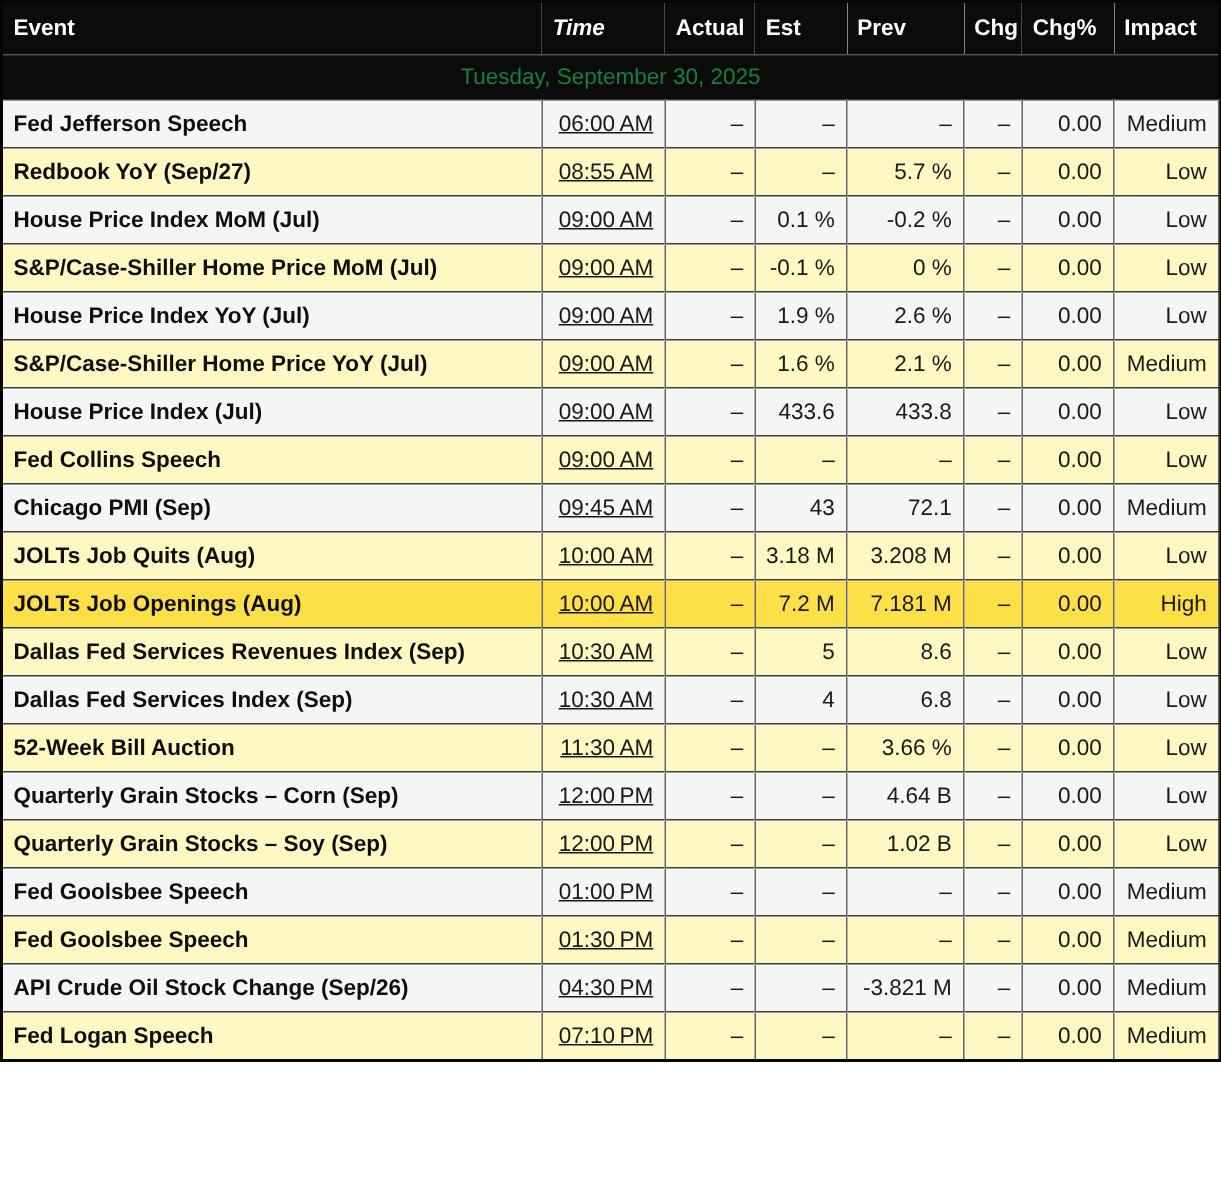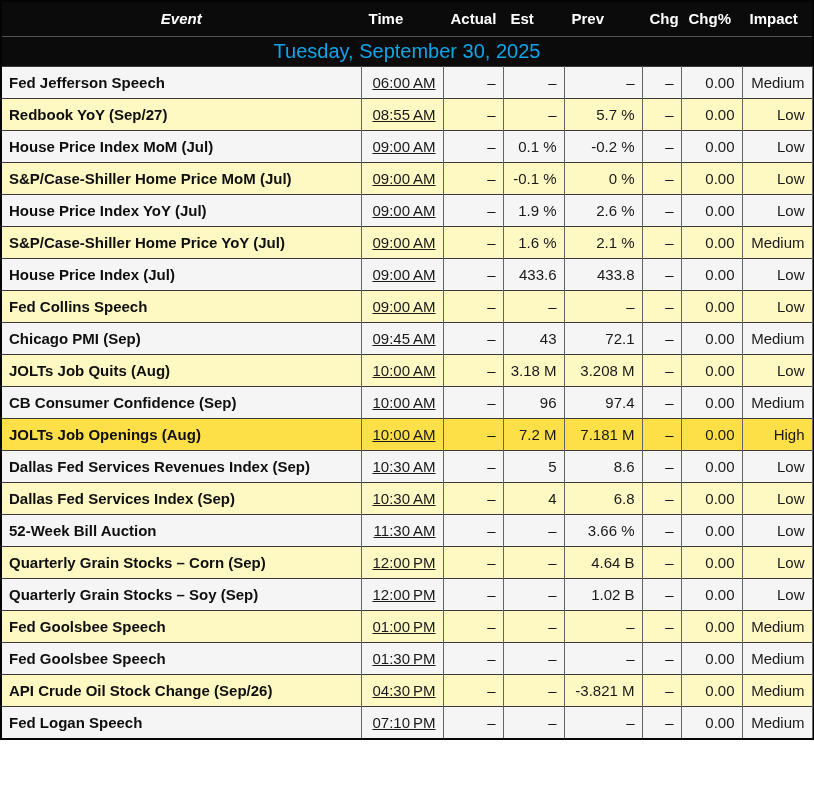--- a/index.html
+++ b/index.html
@@ -17,52 +17,52 @@
   }
   table.calendar {
     width: 810px;
     table-layout: fixed;
     border-collapse: collapse;
     font-size: 15px;
     color: #191919;
   }
   
   th.col-event  { width: 359px; }
-  th.col-time   { width: 82px; }
+  th.col-time   { width: 82px; font-style: italic; }
   th.col-actual { width: 60px; }
   th.col-est    { width: 61px; }
   th.col-prev   { width: 78px; }
   th.col-chg    { width: 39px; }
   th.col-chgpct { width: 61px; }
   th.col-impact { width: 70px; }
 
   
   thead th {
     background: #0b0b0b;
     color: #ffffff;
     font-weight: bold;
     height: 34px;
     padding: 0 7px;
     text-align: left;
     border-right: 1px solid #0b0b0b;
     border-bottom: 1px solid #555555;
     white-space: nowrap;
     overflow: hidden;
   }
-  thead th.col-event  { text-align: center; font-style: italic; }
+  thead th.col-event  { text-align: left; }
   thead th.col-chg    { text-align: right; padding-right: 4px; }
   thead th.col-impact { border-right: none; }
 
   
   tr.date-row td {
     background: #0b0b0b;
-    color: #0ea5e9;
+    color: #15803d;
     text-align: center;
     height: 30px;
-    font-size: 20px;
+    font-size: 15px;
     border: none;
   }
 
   
   tbody tr.data-row td {
     height: 32px;
     padding: 0 7px;
     border-top: 1px solid #3a3a3a;
     border-right: 1px solid #646464;
     white-space: nowrap;
@@ -192,30 +192,20 @@
         <tr class="data-row">
           <td class="col-event">JOLTs Job Quits (Aug)</td>
           <td class="col-time">10:00 AM</td>
           <td class="col-actual">–</td>
           <td class="col-est">3.18 M</td>
           <td class="col-prev">3.208 M</td>
           <td class="col-chg">–</td>
           <td class="col-chgpct">0.00</td>
           <td class="col-impact">Low</td>
         </tr>
-        <tr class="data-row">
-          <td class="col-event">CB Consumer Confidence (Sep)</td>
-          <td class="col-time">10:00 AM</td>
-          <td class="col-actual">–</td>
-          <td class="col-est">96</td>
-          <td class="col-prev">97.4</td>
-          <td class="col-chg">–</td>
-          <td class="col-chgpct">0.00</td>
-          <td class="col-impact">Medium</td>
-        </tr>
         <tr class="data-row high">
           <td class="col-event">JOLTs Job Openings (Aug)</td>
           <td class="col-time">10:00 AM</td>
           <td class="col-actual">–</td>
           <td class="col-est">7.2 M</td>
           <td class="col-prev">7.181 M</td>
           <td class="col-chg">–</td>
           <td class="col-chgpct">0.00</td>
           <td class="col-impact">High</td>
         </tr>

